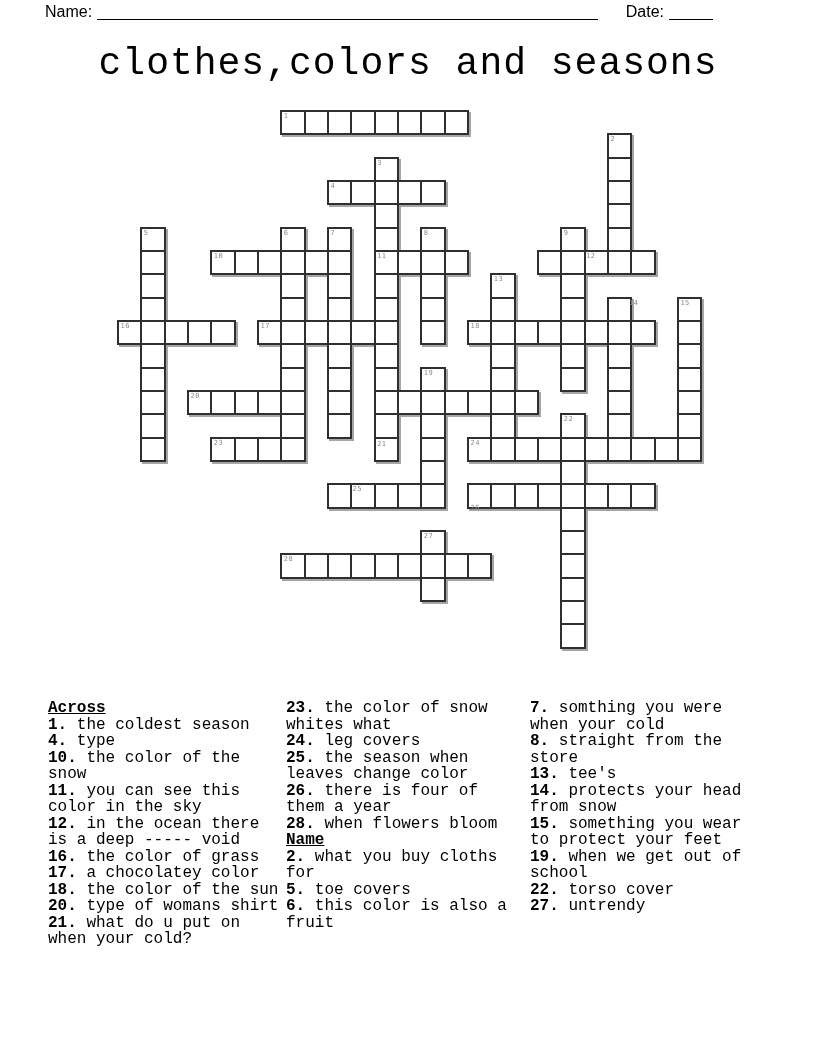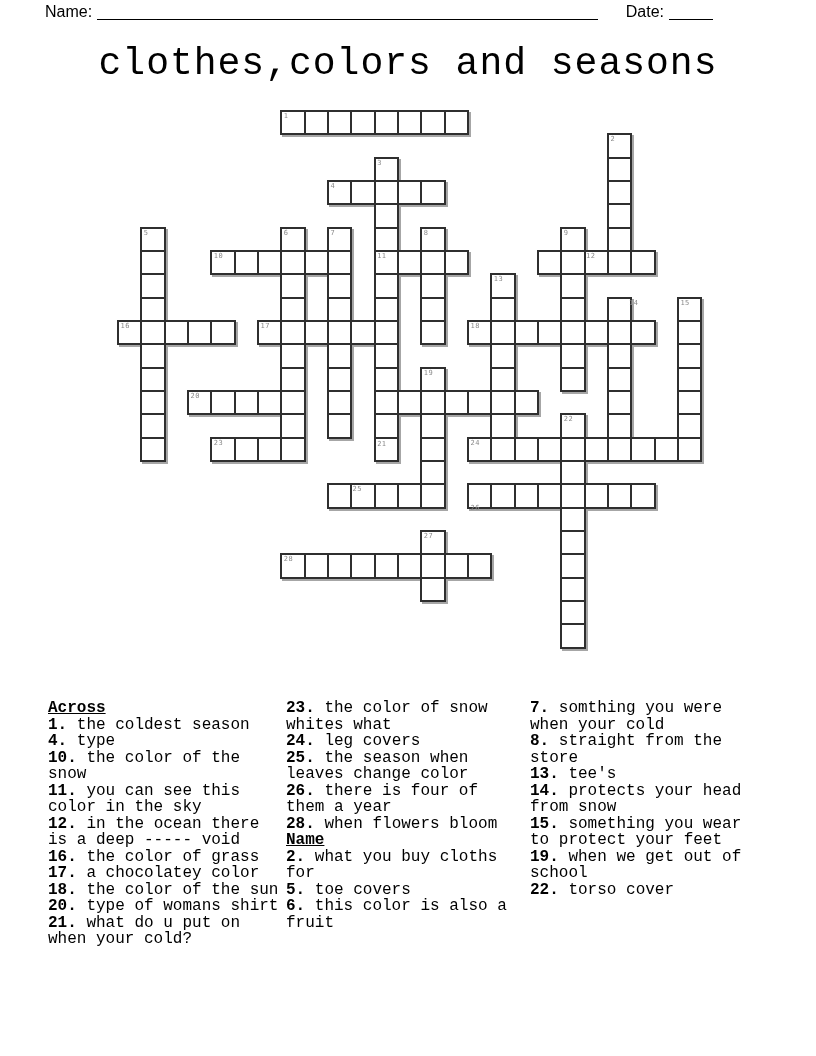--- a/index.html
+++ b/index.html
@@ -274,14 +274,15 @@
       <div class="clue"><b>6.</b><span> this color is also a fruit</span></div>
     </div>
   <div class="cluecol c3">
       <div class="clue"><b>7.</b><span> somthing you were when your cold</span></div>
       <div class="clue"><b>8.</b><span> straight from the store</span></div>
       <div class="clue"><b>13.</b><span> tee's</span></div>
       <div class="clue"><b>14.</b><span> protects your head from snow</span></div>
       <div class="clue"><b>15.</b><span> something you wear to protect your feet</span></div>
       <div class="clue"><b>19.</b><span> when we get out of school</span></div>
       <div class="clue"><b>22.</b><span> torso cover</span></div>
+      <div class="clue"><b>27.</b><span> untrendy</span></div>
     </div>
 </div>
 
 </body></html>

